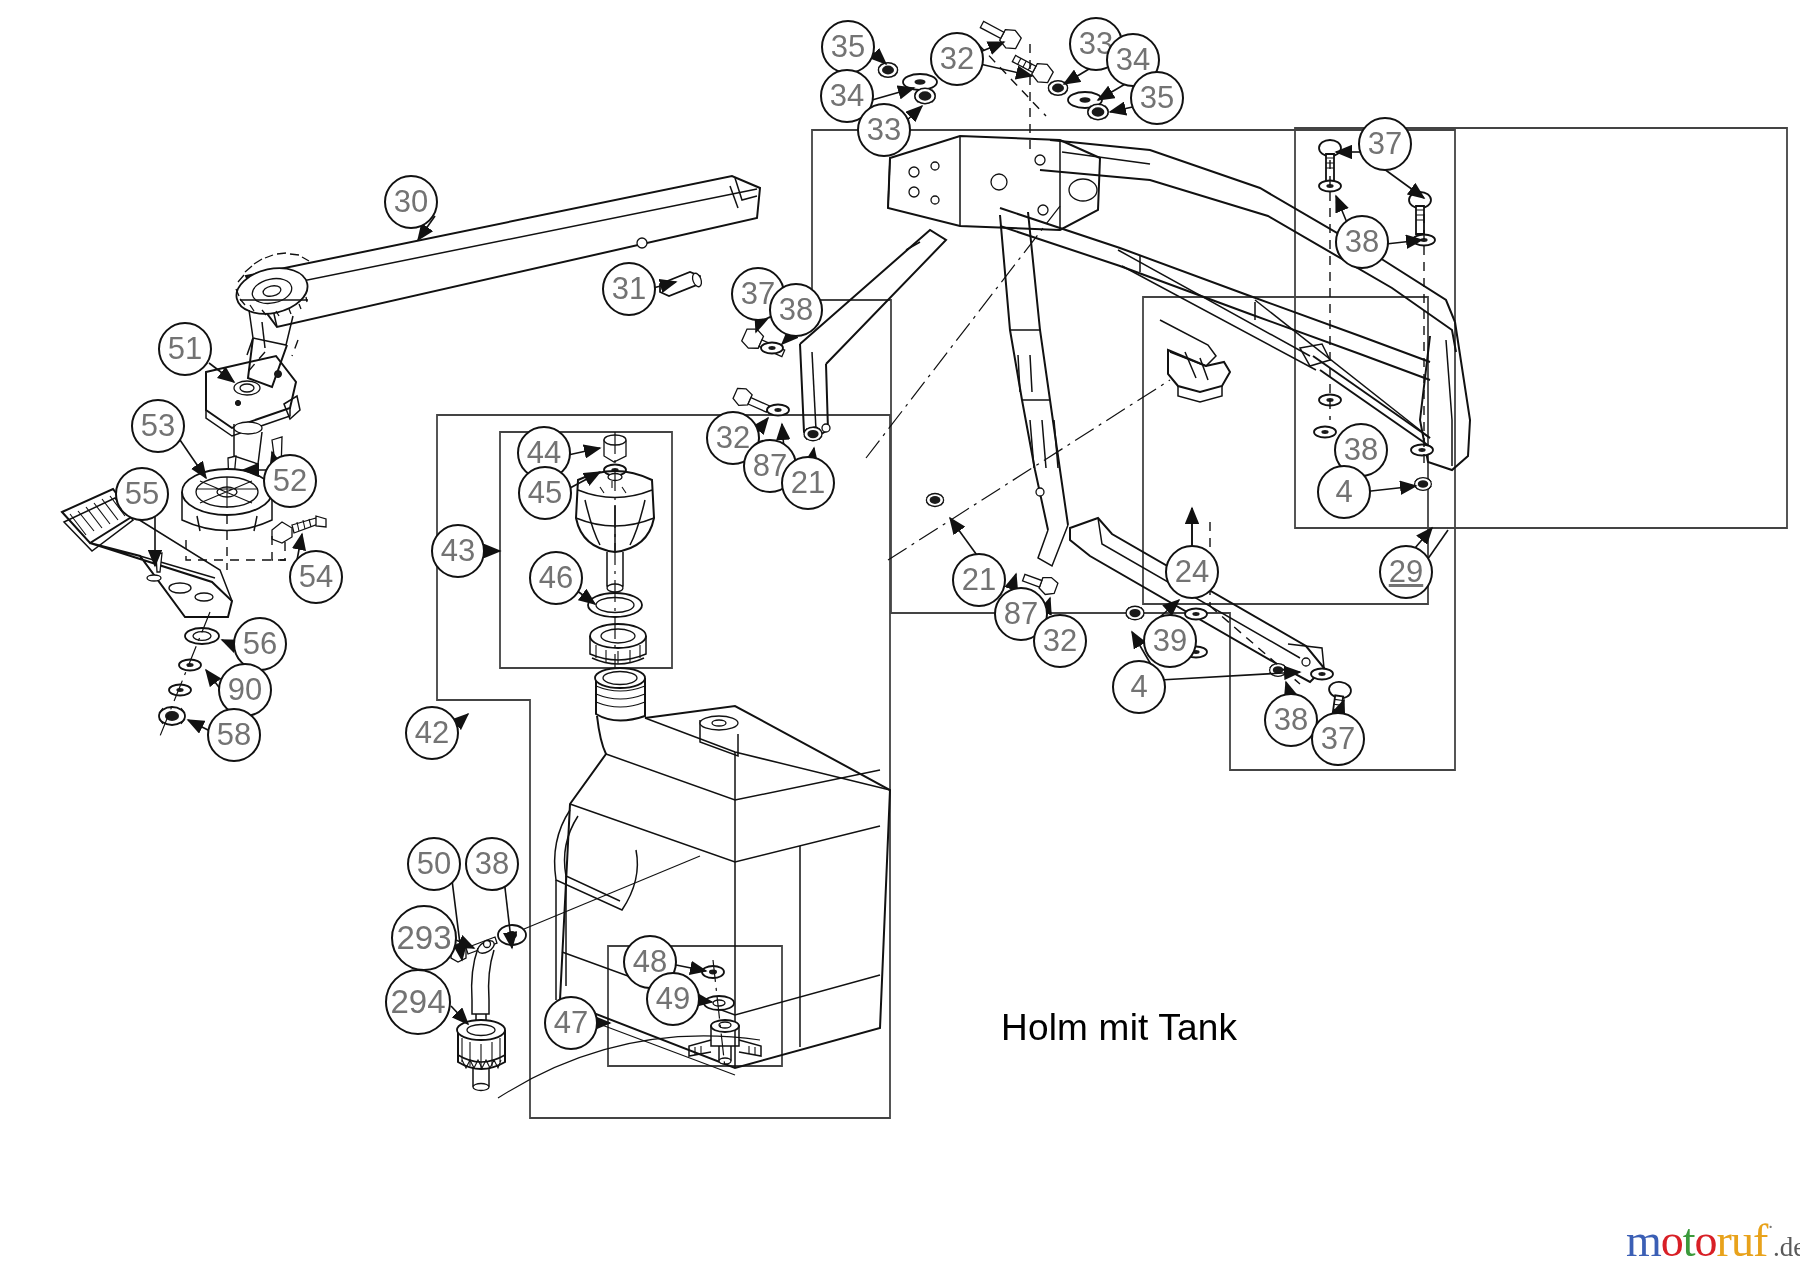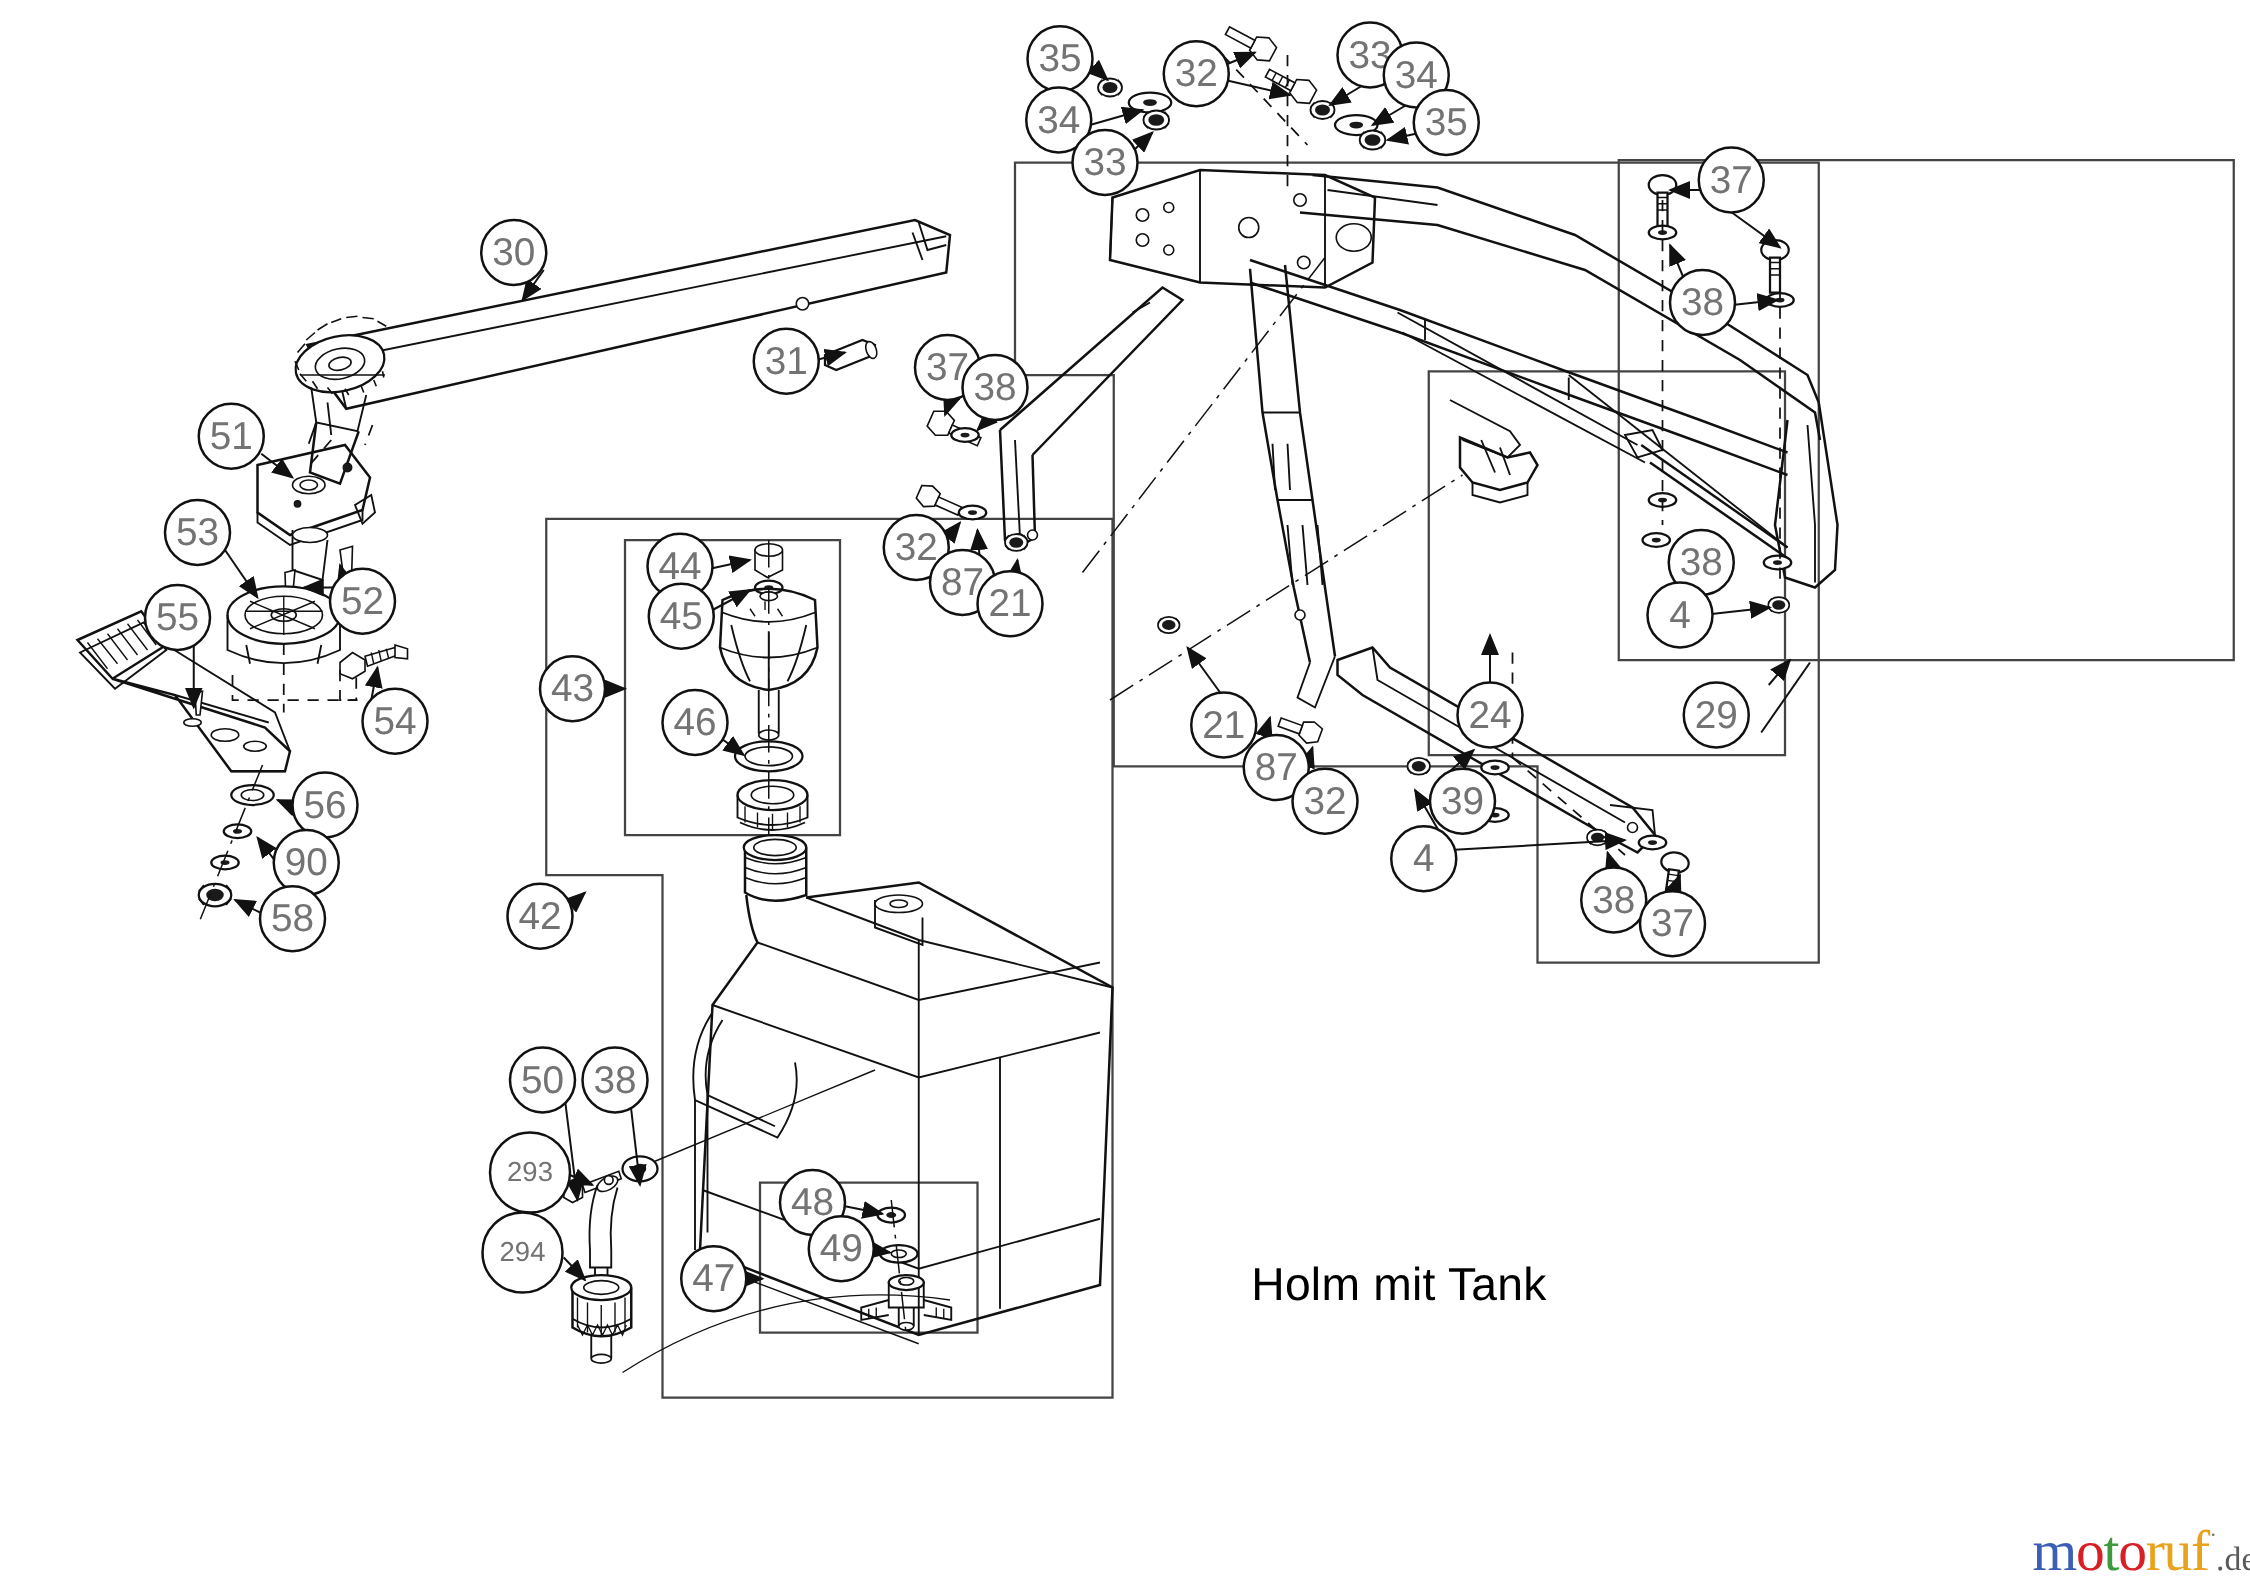--- a/index.html
+++ b/index.html
@@ -5,21 +5,21 @@
   html,body{margin:0;padding:0;background:#ffffff;}
   body{font-family:"Liberation Sans", sans-serif;}
   #stage{position:relative;width:1800px;height:1271px;background:#fff;overflow:hidden;}
   #art{position:absolute;left:0;top:0;width:1800px;height:1271px;}
 
   .callout{position:absolute;border:2.4px solid #111;border-radius:50%;
            background:#fff;display:flex;align-items:center;justify-content:center;
            font-family:"Liberation Sans", sans-serif;font-weight:400;color:#737373;
            box-sizing:border-box;}
   .c2{width:54px;height:54px;font-size:31px;margin-left:-27px;margin-top:-27px;}
-  .c3{width:66px;height:66px;font-size:22px;margin-left:-33px;margin-top:-33px;}
+  .c3{width:66px;height:66px;font-size:33px;margin-left:-33px;margin-top:-33px;}
 
   .title{position:absolute;font-size:37px;color:#000;letter-spacing:.2px;white-space:nowrap;}
 
   
   .wm{position:absolute;white-space:nowrap;font-family:"Liberation Serif", serif;
       font-size:46px;font-weight:400;letter-spacing:-1px;}
   .wm .dot{font-size:20px;vertical-align:super;}
   .wm .de{font-size:27px;color:#5a5a5a;letter-spacing:0;}
 </style>
 </head>
@@ -525,21 +525,21 @@
       <div class="callout c2" style="left: 1361px; top: 450px;">38</div>
       <div class="callout c2" style="left: 1344px; top: 492px;">4</div>
       <div class="callout c2" style="left: 158px; top: 426px;">53</div>
       <div class="callout c2" style="left: 290px; top: 481px;">52</div>
       <div class="callout c2" style="left: 733px; top: 438px;">32</div>
       <div class="callout c2" style="left: 770px; top: 466px;">87</div>
       <div class="callout c2" style="left: 808px; top: 483px;">21</div>
       <div class="callout c2" style="left: 544px; top: 453px;">44</div>
       <div class="callout c2" style="left: 545px; top: 493px;">45</div>
       <div class="callout c2" style="left: 142px; top: 494px;">55</div>
-      <div class="callout c2" style="left: 1373px; top: 572px;">29</div>
+      <div class="callout c2" style="left: 1406px; top: 572px; text-decoration: underline;">29</div>
       <div class="callout c2" style="left: 316px; top: 577px;">54</div>
       <div class="callout c2" style="left: 458px; top: 551px;">43</div>
       <div class="callout c2" style="left: 556px; top: 578px;">46</div>
       <div class="callout c2" style="left: 979px; top: 580px;">21</div>
       <div class="callout c2" style="left: 1021px; top: 614px;">87</div>
       <div class="callout c2" style="left: 1060px; top: 641px;">32</div>
       <div class="callout c2" style="left: 1170px; top: 641px;">39</div>
       <div class="callout c2" style="left: 1139px; top: 687px;">4</div>
       <div class="callout c2" style="left: 260px; top: 644px;">56</div>
       <div class="callout c2" style="left: 245px; top: 690px;">90</div>

